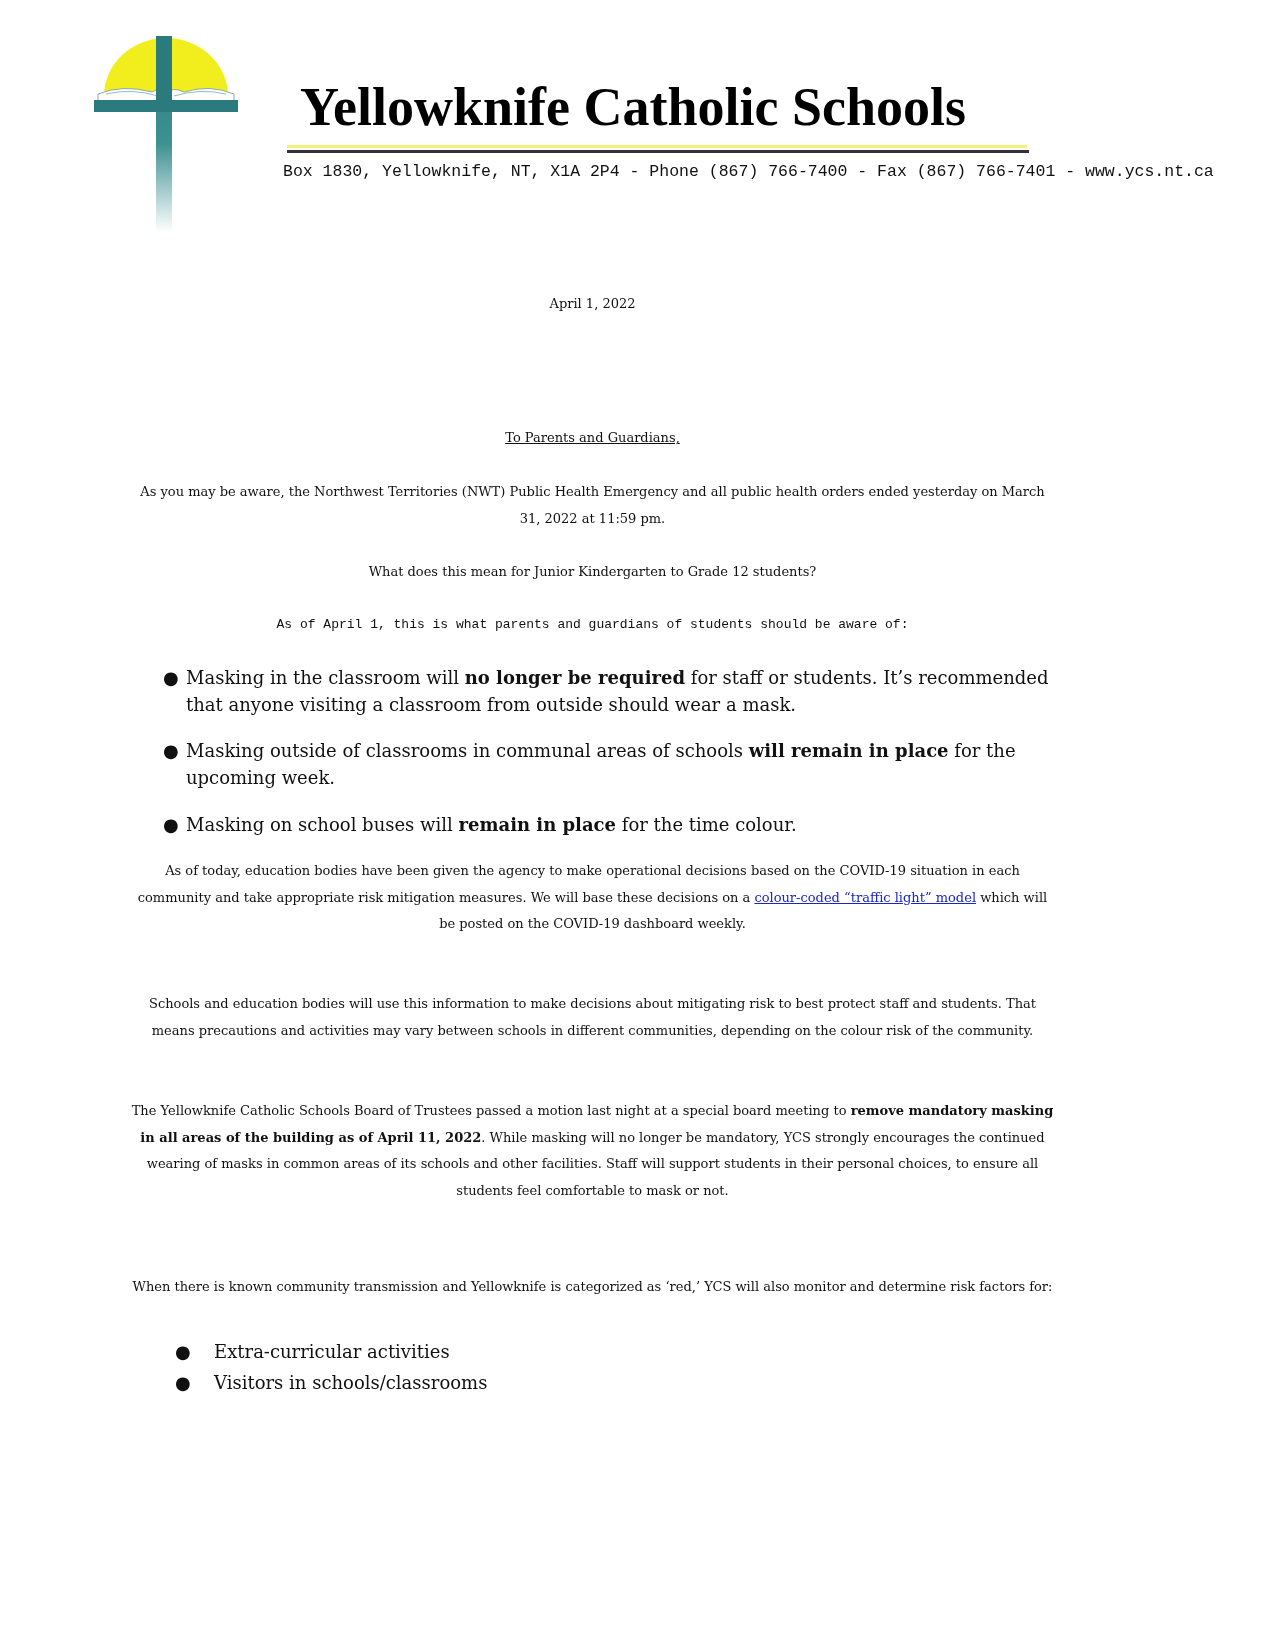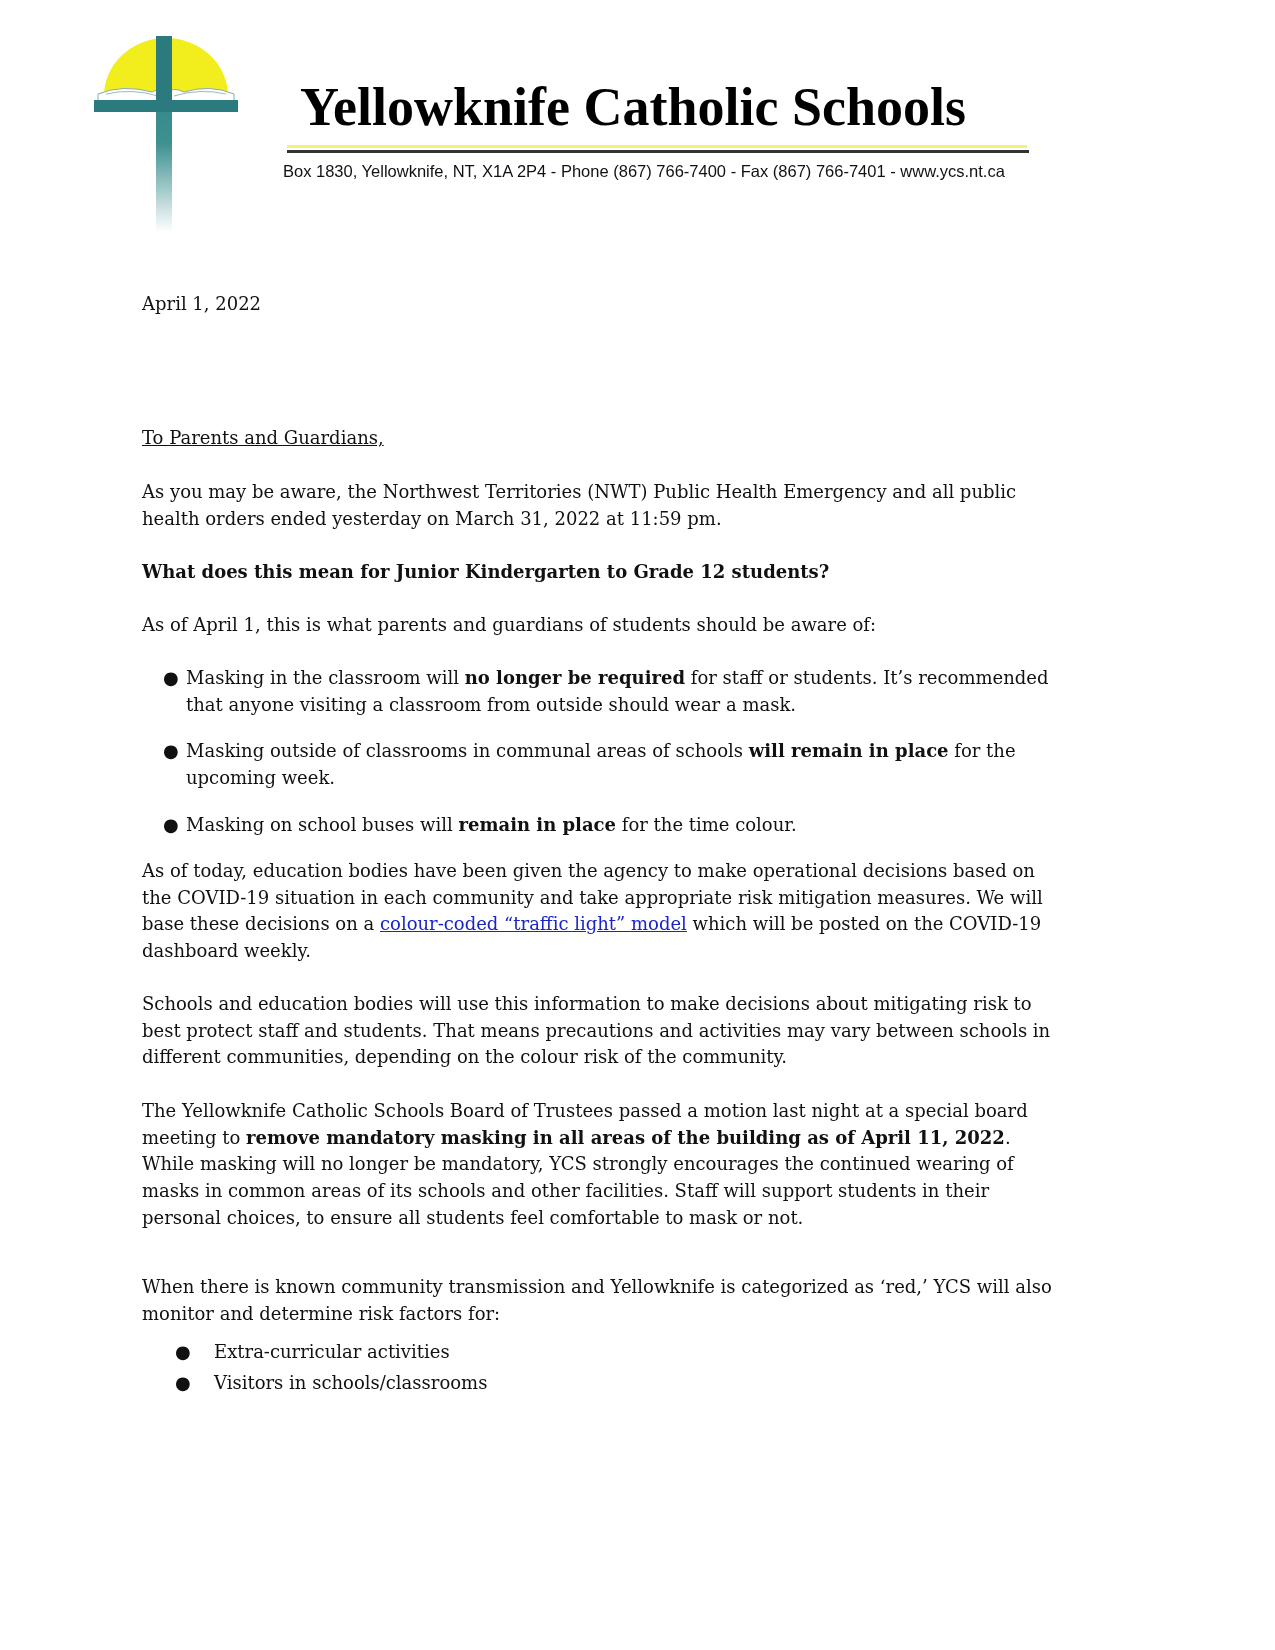--- a/index.html
+++ b/index.html
@@ -1,23 +1,23 @@
 <!DOCTYPE html>
 <html><head>
 <meta charset="utf-8">
 <style>
   html, body { margin: 0; padding: 0; background: #ffffff; }
   body { width: 1275px; height: 1650px; position: relative; overflow: hidden; color: #111; }
   .logo { position: absolute; left: 92px; top: 36px; width: 148px; height: 196px; }
   .title { position: absolute; left: 300px; top: 76px; font-family: "Liberation Serif", serif; font-weight: bold; font-size: 54px; letter-spacing: 0px; color: #000; white-space: nowrap; }
   .rule-yellow { position: absolute; left: 287px; top: 145px; width: 740px; height: 3px; background: #f4f07a; }
   .rule-dark { position: absolute; left: 287px; top: 150px; width: 742px; height: 3px; background: #333; }
-  .address { position: absolute; left: 283px; top: 162px; font-family: Liberation Sans, sans-serif; font-size: 16.5px; color: #111; white-space: nowrap; }
-  .body-text { position: absolute; left: 142px; width: 925px; font-family: "DejaVu Serif", serif; font-size: 18px; line-height: 26.7px; color: #111; }
-  .heading { font-weight: bold; }
+  .address { position: absolute; left: 283px; top: 162px; font-family: Liberation Mono, monospace; font-size: 16.5px; color: #111; white-space: nowrap; }
+  .body-text { position: absolute; left: 130px; width: 925px; font-family: "DejaVu Serif", serif; font-size: 13px; line-height: 26.7px; color: #111; text-align: center; }
+  .heading { font-weight: normal; }
   b { font-weight: bold; }
   ul.bullets { position: absolute; left: 143px; width: 925px; margin: 0; padding: 0; list-style: none; font-family: "DejaVu Serif", serif; font-size: 18px; line-height: 26.7px; }
   ul.bullets li { position: relative; padding-left: 43px; }
   ul.bullets li .dot { position: absolute; left: 20px; top: 0; }
   ul.short { position: absolute; left: 175px; margin: 0; padding: 0; list-style: none; font-family: "DejaVu Serif", serif; font-size: 18px; line-height: 30.5px; }
   ul.short li { position: relative; padding-left: 39px; }
   ul.short li .dot { position: absolute; left: 0; top: 0; }
   a.link { color: #1a25c9; text-decoration: underline; }
 </style>
 </head>
@@ -43,21 +43,21 @@
 <div class="title">Yellowknife Catholic Schools</div>
 <div class="rule-yellow"></div>
 <div class="rule-dark"></div>
 <div class="address">Box 1830, Yellowknife, NT, X1A 2P4 - Phone (867) 766-7400 - Fax (867) 766-7401 - www.ycs.nt.ca</div>
 
 <div class="body-text" style="top:291px;">April 1, 2022</div>
 <div class="body-text" style="top:425px;text-decoration:underline;">To Parents and Guardians,</div>
 
 <div class="body-text" style="top:479px;">As you may be aware, the Northwest Territories (NWT) Public Health Emergency and all public health orders ended yesterday on March 31, 2022 at 11:59 pm.</div>
 <div class="body-text heading" style="top:559px;">What does this mean for Junior Kindergarten to Grade 12 students?</div>
-<div class="body-text" style="top:612px;">As of April 1, this is what parents and guardians of students should be aware of:</div>
+<div class="body-text" style="top:612px;font-family:Liberation Mono, monospace;">As of April 1, this is what parents and guardians of students should be aware of:</div>
 
 <ul class="bullets" style="top:665px;">
   <li style="margin-bottom:20px;">
     <span class="dot">●</span>
     <span>Masking in the classroom will </span><b>no longer be required</b><span> for staff or students. It’s recommended that anyone visiting a classroom from outside should wear a mask.</span>
   </li>
   <li style="margin-bottom:20px;">
     <span class="dot">●</span>
     <span>Masking outside of classrooms  in communal areas of schools </span><b>will remain in place</b><span> for the upcoming week.</span>
   </li>

